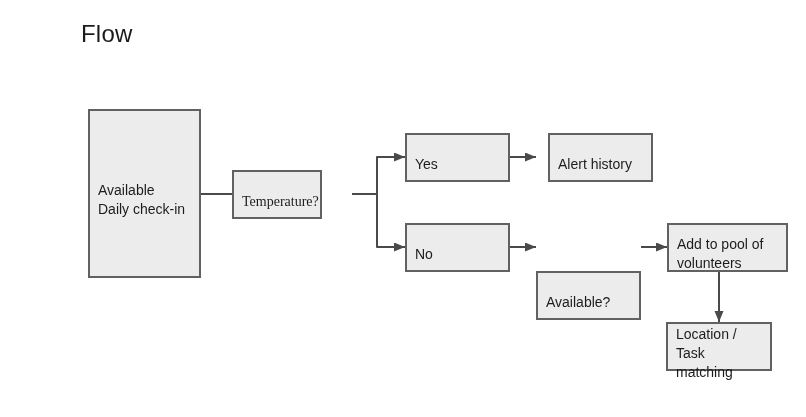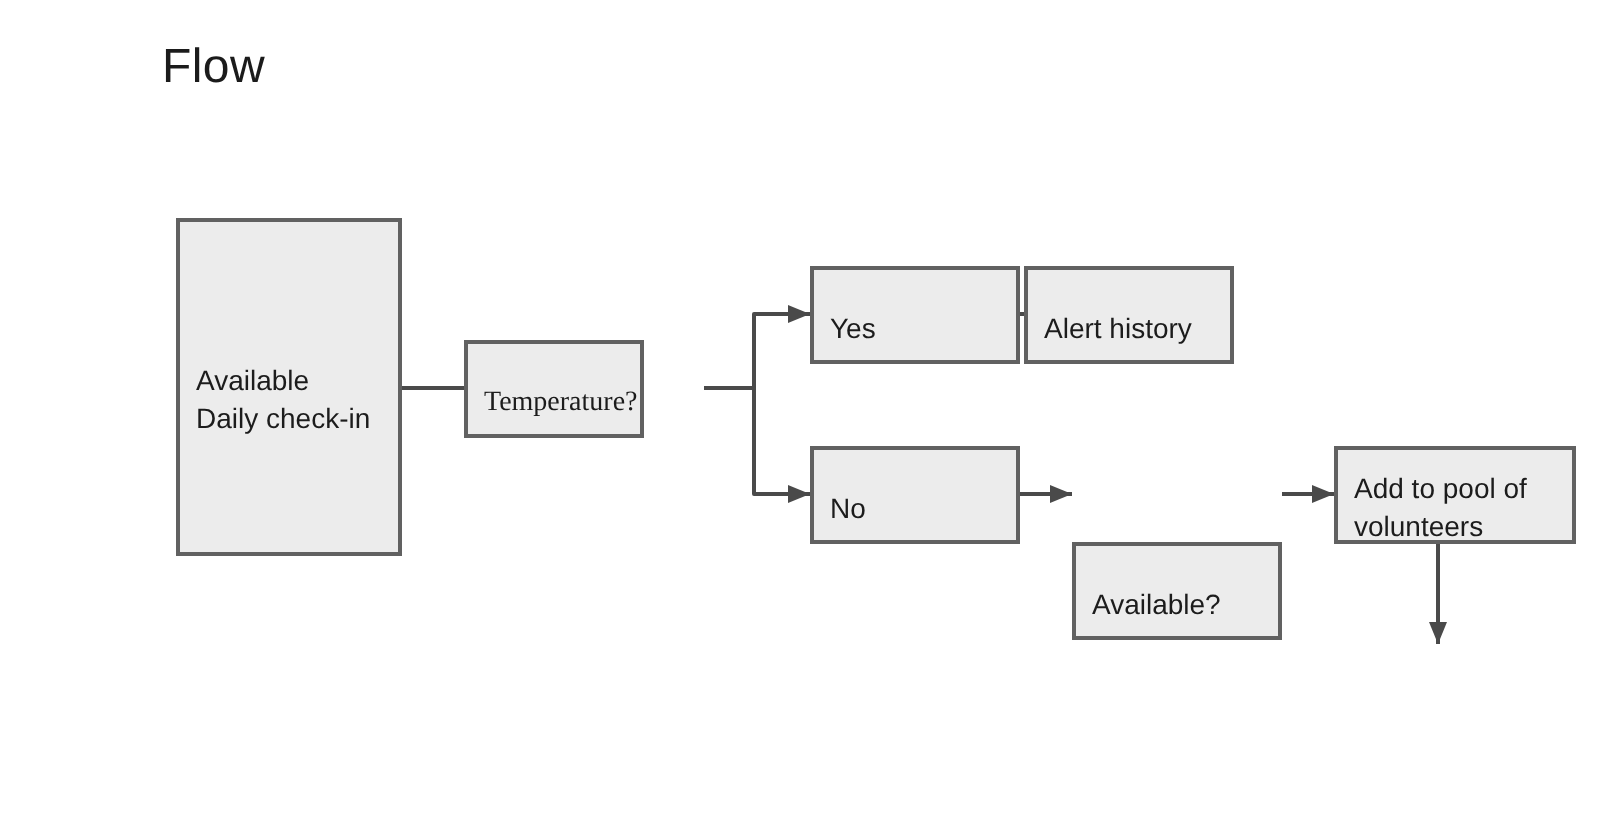--- a/index.html
+++ b/index.html
@@ -42,21 +42,21 @@
     font-size: 14px;
     line-height: 19px;
     display: flex;
     align-items: center;
     padding: 15px 6px 2px 8px;
     white-space: pre-line;
   }
   .node-checkin   { left: 88px;  top: 109px; width: 113px; height: 169px; }
   .node-temp      { left: 232px; top: 170px; width: 90px; height: 49px; font-family: Liberation Serif, serif; }
   .node-yes       { left: 405px; top: 133px; width: 105px; height: 49px; }
-  .node-alert     { left: 512px; top: 133px; width: 105px; height: 49px; }
+  .node-alert     { left: 548px; top: 133px; width: 105px; height: 49px; }
   .node-no        { left: 405px; top: 223px; width: 105px; height: 49px; }
   .node-available { left: 536px; top: 223px; width: 105px; height: 49px; margin-top: 48px; }
   .node-pool      { left: 667px; top: 223px; width: 121px; height: 49px; }
   .node-matching  { left: 666px; top: 322px; width: 106px; height: 49px; }
   .edge {
     fill: none;
     stroke: #4a4a4a;
     stroke-width: 2;
     stroke-linejoin: round;
     stroke-linecap: butt;
@@ -93,14 +93,16 @@
 
   <div class="node node-alert">Alert history</div>
 
   <div class="node node-no">No</div>
 
   <div class="node node-available">Available?</div>
 
   <div class="node node-pool">Add to pool of
 volunteers</div>
 
+  <div class="node node-matching">Location /
+Task matching</div>
 
 </div>
 
 </body></html>

